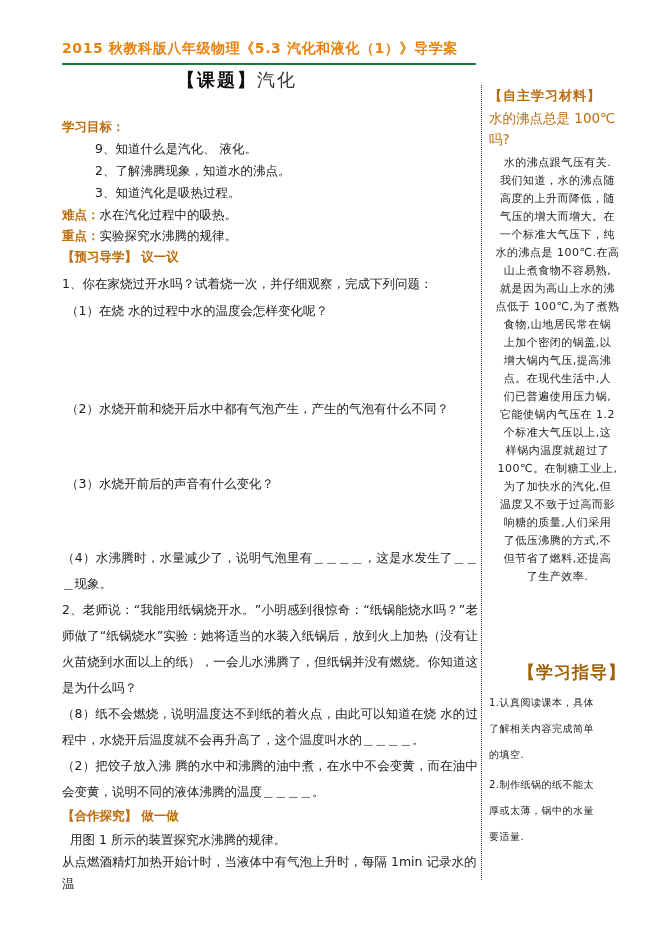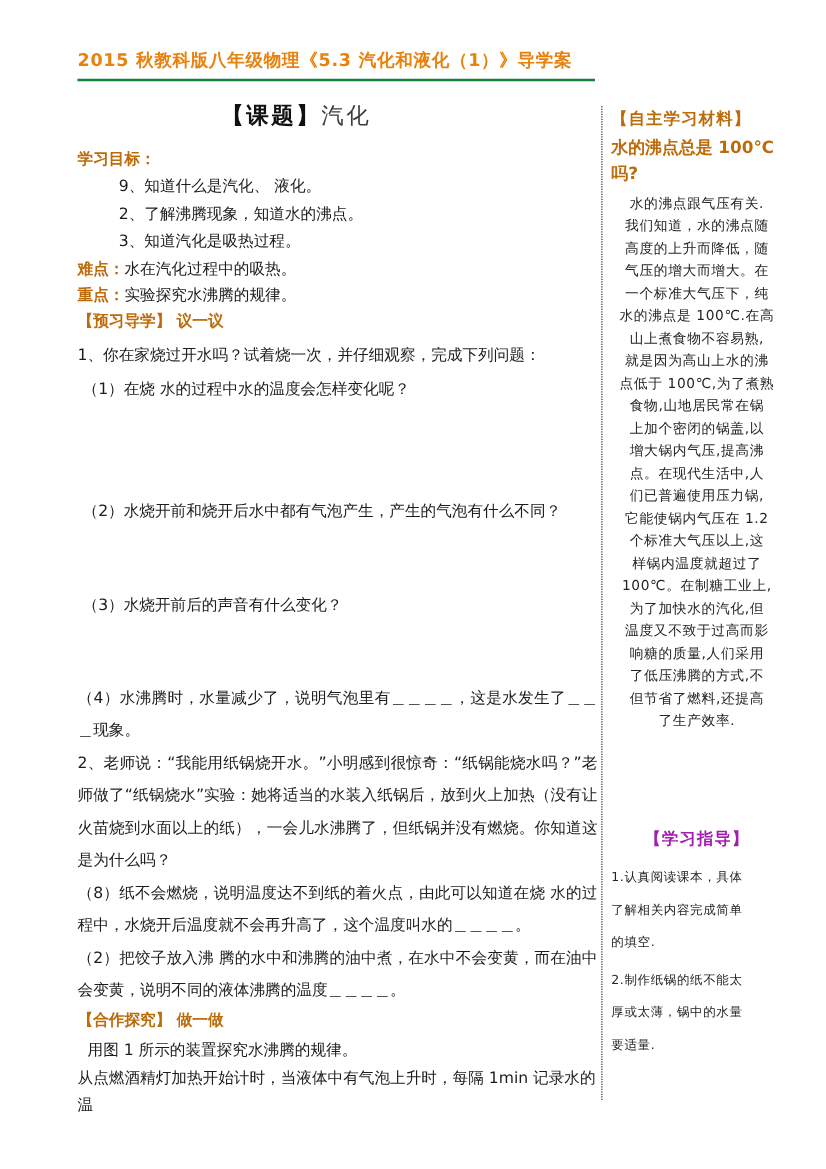--- a/index.html
+++ b/index.html
@@ -8,21 +8,21 @@
     font-family:"DejaVu Sans", sans-serif; color:#1c1c1c; overflow:hidden;
   }
   
   .header-title {
     position:absolute; left:62px; top:40px; width:414px;
     font-size:14px; font-weight:bold; letter-spacing:0.6px;
     color:#e8820e; padding-bottom:5px; border-bottom:2px solid #15803d;
     white-space:nowrap;
   }
   .doc-title {
-    position:absolute; left:62px; top:80px; width:416px;
+    position:absolute; left:62px; top:68px; width:416px;
     font-size:18px; letter-spacing:2px; white-space:nowrap;
   }
   .doc-title .bracket { font-weight:bold; color:#111111; }
   .doc-title .plain   { color:#3a3a3a; }
   .doc-title-inner { margin-left:115px; }
 
   
   .main-col {
     position:absolute; left:62px; top:116px; width:416px;
     font-size:12.5px; line-height:21px; color:#1c1c1c;
@@ -48,31 +48,31 @@
     border-left:1px dotted #3d3d3d;
   }
 
   
   .sidebar { position:absolute; left:489px; top:86px; width:137px; }
   .sb-heading {
     font-size:13px; font-weight:bold; color:#bd6c0c;
     letter-spacing:1px; line-height:20px; white-space:nowrap;
   }
   .sb-question {
-    font-size:13.5px; font-weight:bold; color:#bd6c0c;
+    font-size:13.5px; font-weight:normal; color:#bd6c0c;
     line-height:21px; white-space:pre-line; margin-top:2px;
   }
   .sb-body {
     margin-top:4px; font-size:11px; line-height:18px;
     color:#242424; white-space:pre-line; letter-spacing:0.5px;text-align:center;
   }
   .guide { position:absolute; left:489px; top:662px; width:137px; }
   .guide-heading {
-    font-size:13px; font-weight:bold; color:#a21caf;
-    letter-spacing:1px; line-height:20px; text-align:center;
+    font-size:17px; font-weight:bold; color:#a16207;
+    letter-spacing:1px; line-height:20px; text-align:right;
   }
   .guide-item {
     font-size:10px; line-height:26px; color:#242424;
     white-space:pre-line; letter-spacing:0.5px;
   }
   .guide-item.first { margin-top:8px; }
   .guide-item.second { margin-top:4px; }
 </style>
 </head>
 <body>

